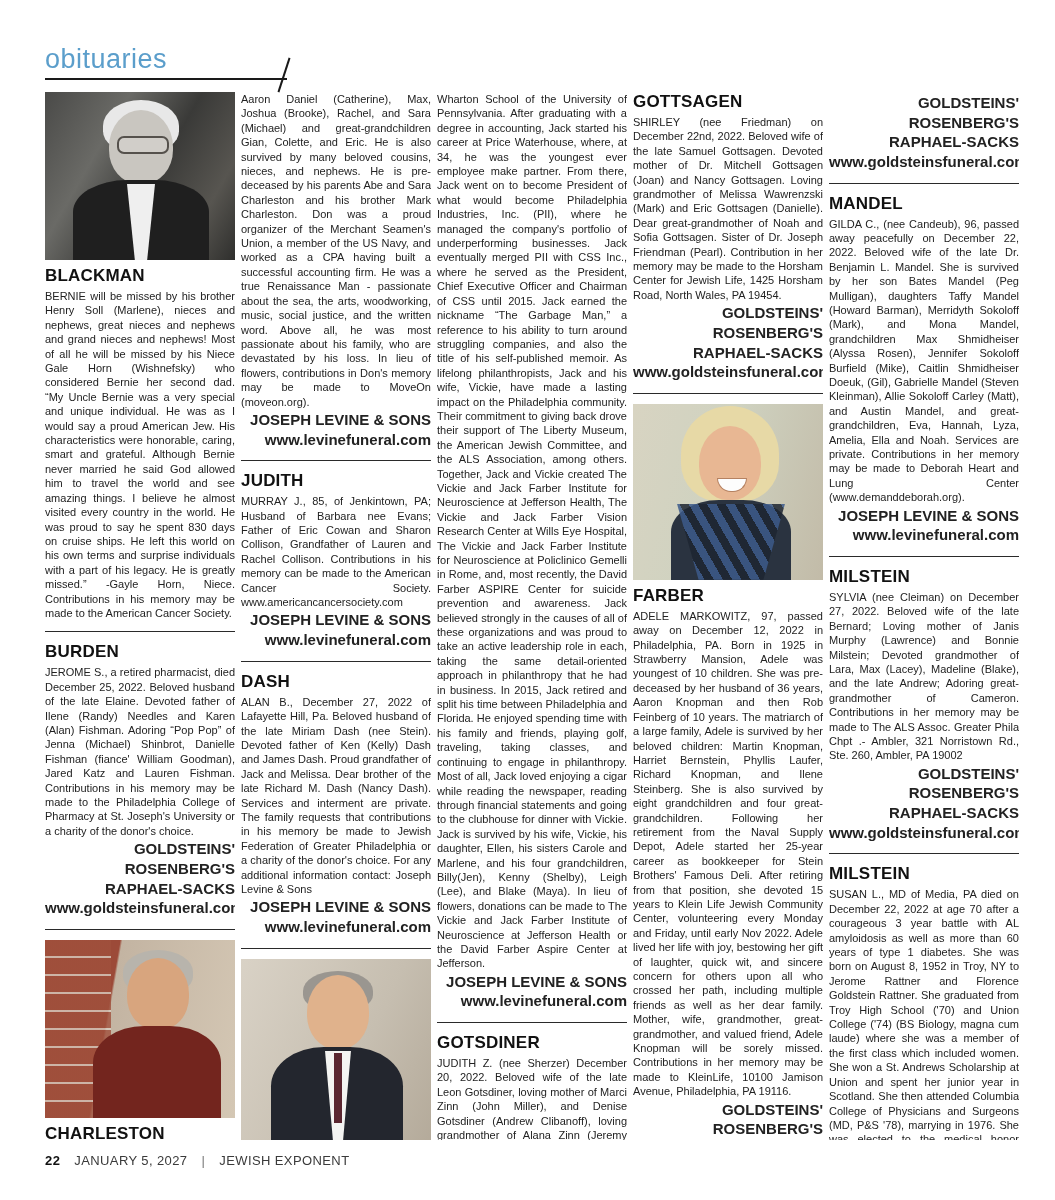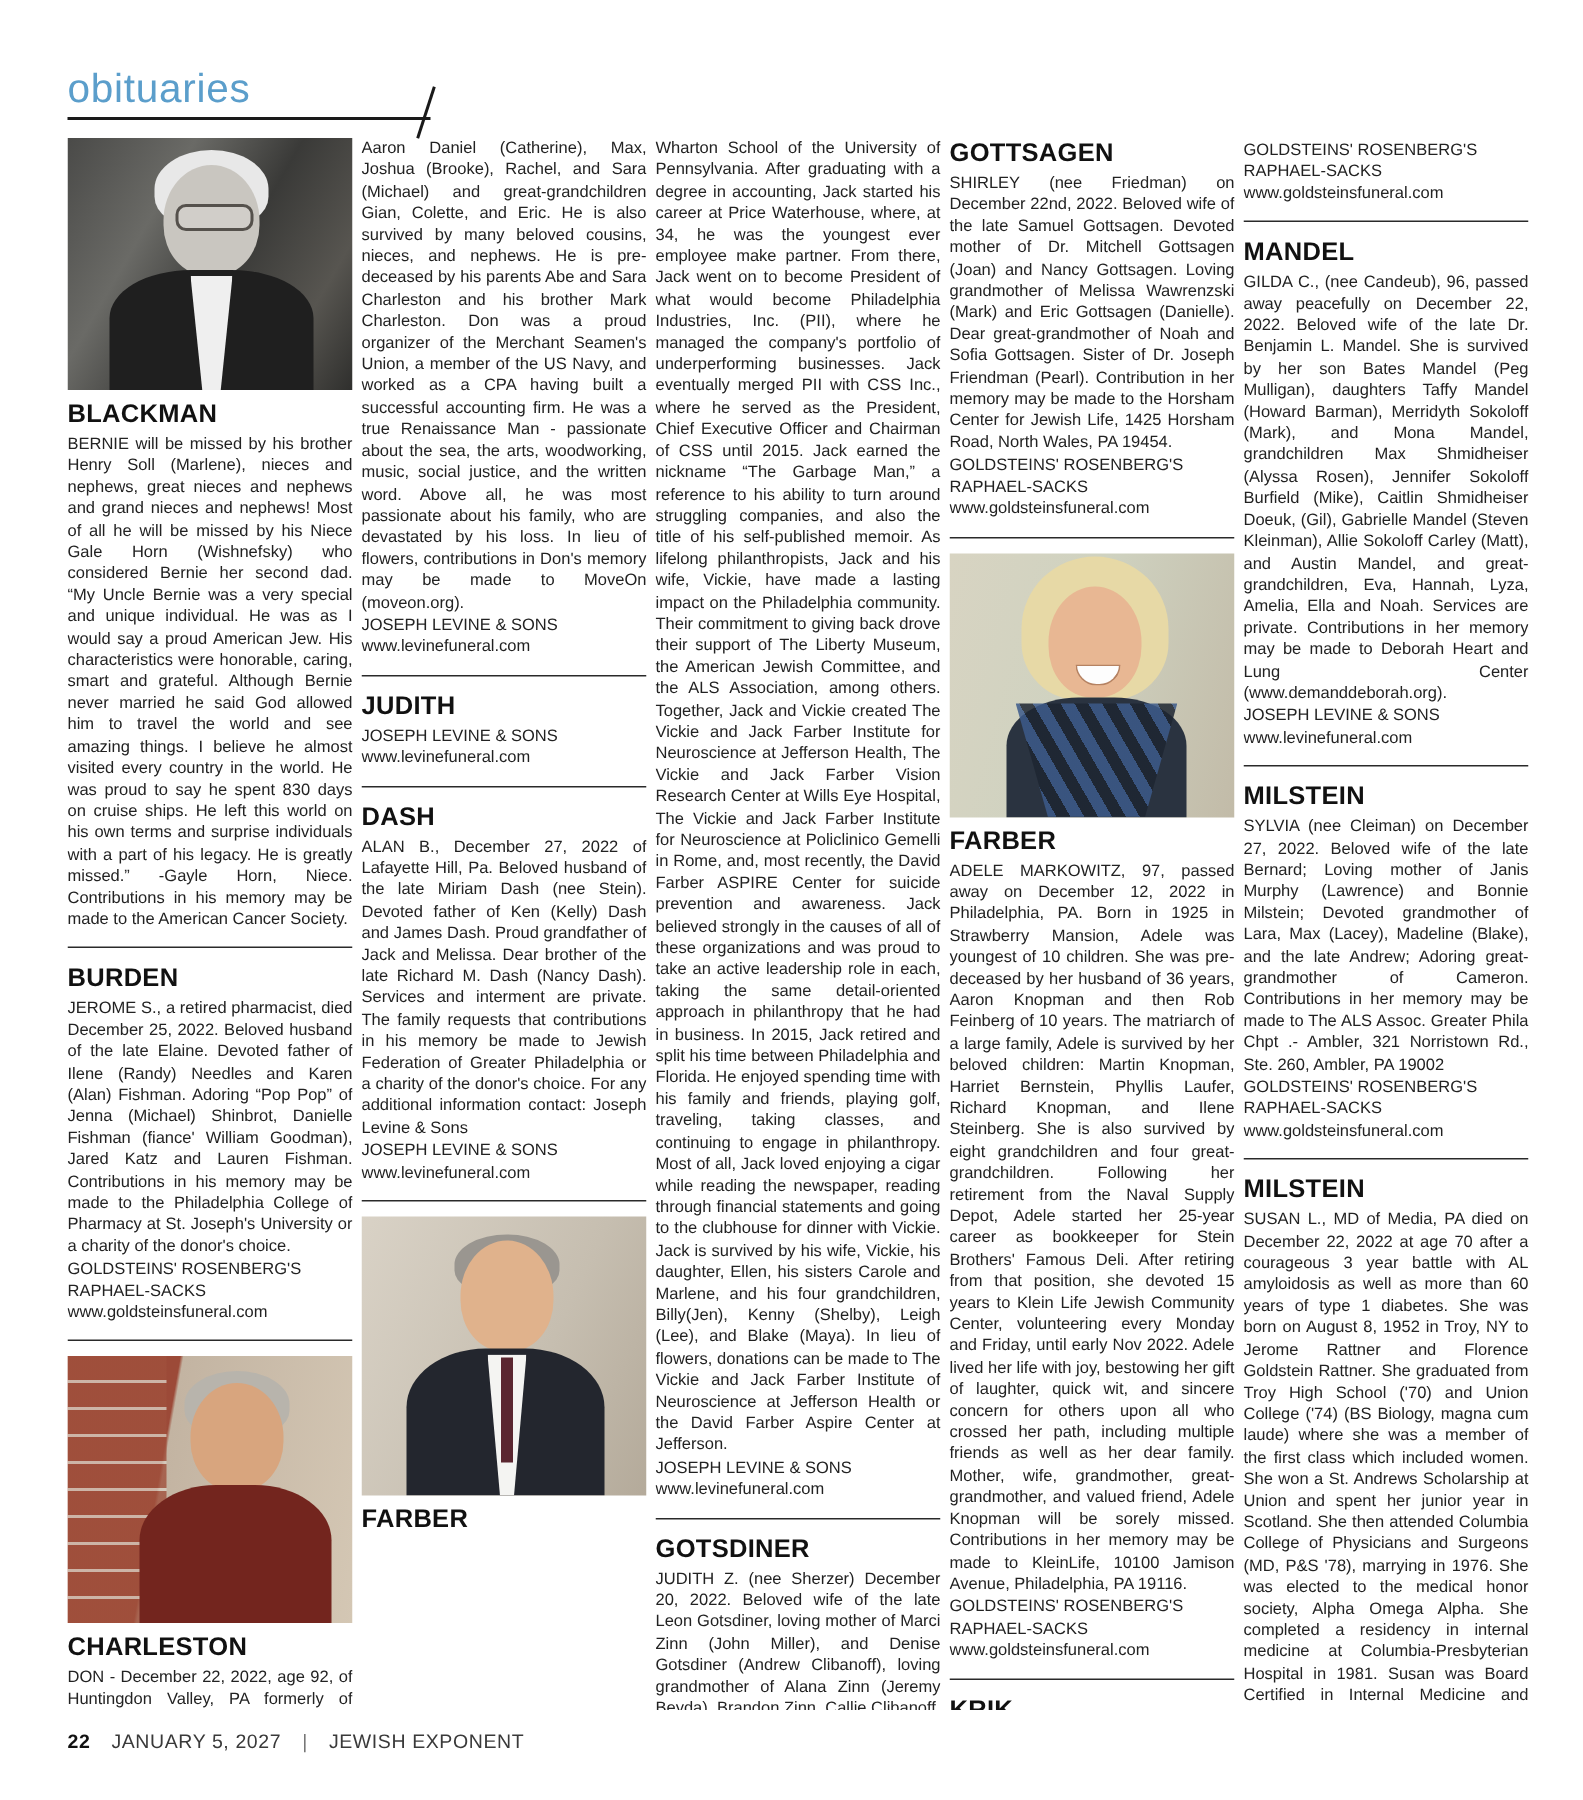--- a/index.html
+++ b/index.html
@@ -33,21 +33,21 @@
   .entry-heading {
     font-size:17px; font-weight:bold; letter-spacing:0.2px;
     margin:0 0 3px 0; color:#111;
   }
   .body-text {
     font-size:11px; line-height:1.31; text-align:justify; margin:0;
     color:#222;
   }
   .home-block { margin-top:1px; }
   .home-line {
-    font-size:11px; line-height:1.31; text-align:left; color:#222;
+    font-size:15px; line-height:1.31; text-align:right; color:#222;font-weight:bold;
   }
   .rule { border:none; border-top:1.3px solid #2a2a2a; margin:11px 0 10px 0; }
 
   
   .photo { position:relative; width:190px; overflow:hidden; margin-bottom:6px; }
   .photo .head   { position:absolute; border-radius:50% 50% 46% 46%; }
   .photo .hair   { position:absolute; border-radius:50% 50% 40% 40%; }
   .photo .torso  { position:absolute; border-radius:40% 40% 0 0; }
   .photo .shirt  { position:absolute; }
 
@@ -146,20 +146,21 @@
     <div class="entry">
       <p class="body-text">Aaron Daniel (Catherine), Max, Joshua (Brooke), Rachel, and Sara (Michael) and great-grandchildren Gian, Colette, and Eric. He is also survived by many beloved cousins, nieces, and nephews. He is pre-deceased by his parents Abe and Sara Charleston and his brother Mark Charleston. Don was a proud organizer of the Merchant Seamen's Union, a member of the US Navy, and worked as a CPA having built a successful accounting firm. He was a true Renaissance Man - passionate about the sea, the arts, woodworking, music, social justice, and the written word. Above all, he was most passionate about his family, who are devastated by his loss. In lieu of flowers, contributions in Don's memory may be made to MoveOn (moveon.org).</p>
       <div class="home-block">
         <div class="home-line">JOSEPH LEVINE &amp; SONS</div>
         <div class="home-line">www.levinefuneral.com</div>
       </div>
     </div>
     <hr class="rule">
     <div class="entry">
       <h2 class="entry-heading">JUDITH</h2>
+      <p class="body-text">MURRAY J., 85, of Jenkintown, PA; Husband of Barbara nee Evans; Father of Eric Cowan and Sharon Collison, Grandfather of Lauren and Rachel Collison. Contributions in his memory can be made to the American Cancer Society. www.americancancersociety.com</p>
       <div class="home-block">
         <div class="home-line">JOSEPH LEVINE &amp; SONS</div>
         <div class="home-line">www.levinefuneral.com</div>
       </div>
     </div>
     <hr class="rule">
     <div class="entry">
       <h2 class="entry-heading">DASH</h2>
       <p class="body-text">ALAN B., December 27, 2022 of Lafayette Hill, Pa. Beloved husband of the late Miriam Dash (nee Stein). Devoted father of Ken (Kelly) Dash and James Dash. Proud grandfather of Jack and Melissa. Dear brother of the late Richard M. Dash (Nancy Dash). Services and interment are private. The family requests that contributions in his memory be made to Jewish Federation of Greater Philadelphia or a charity of the donor's choice. For any additional information contact: Joseph Levine &amp; Sons</p>
       <div class="home-block">

